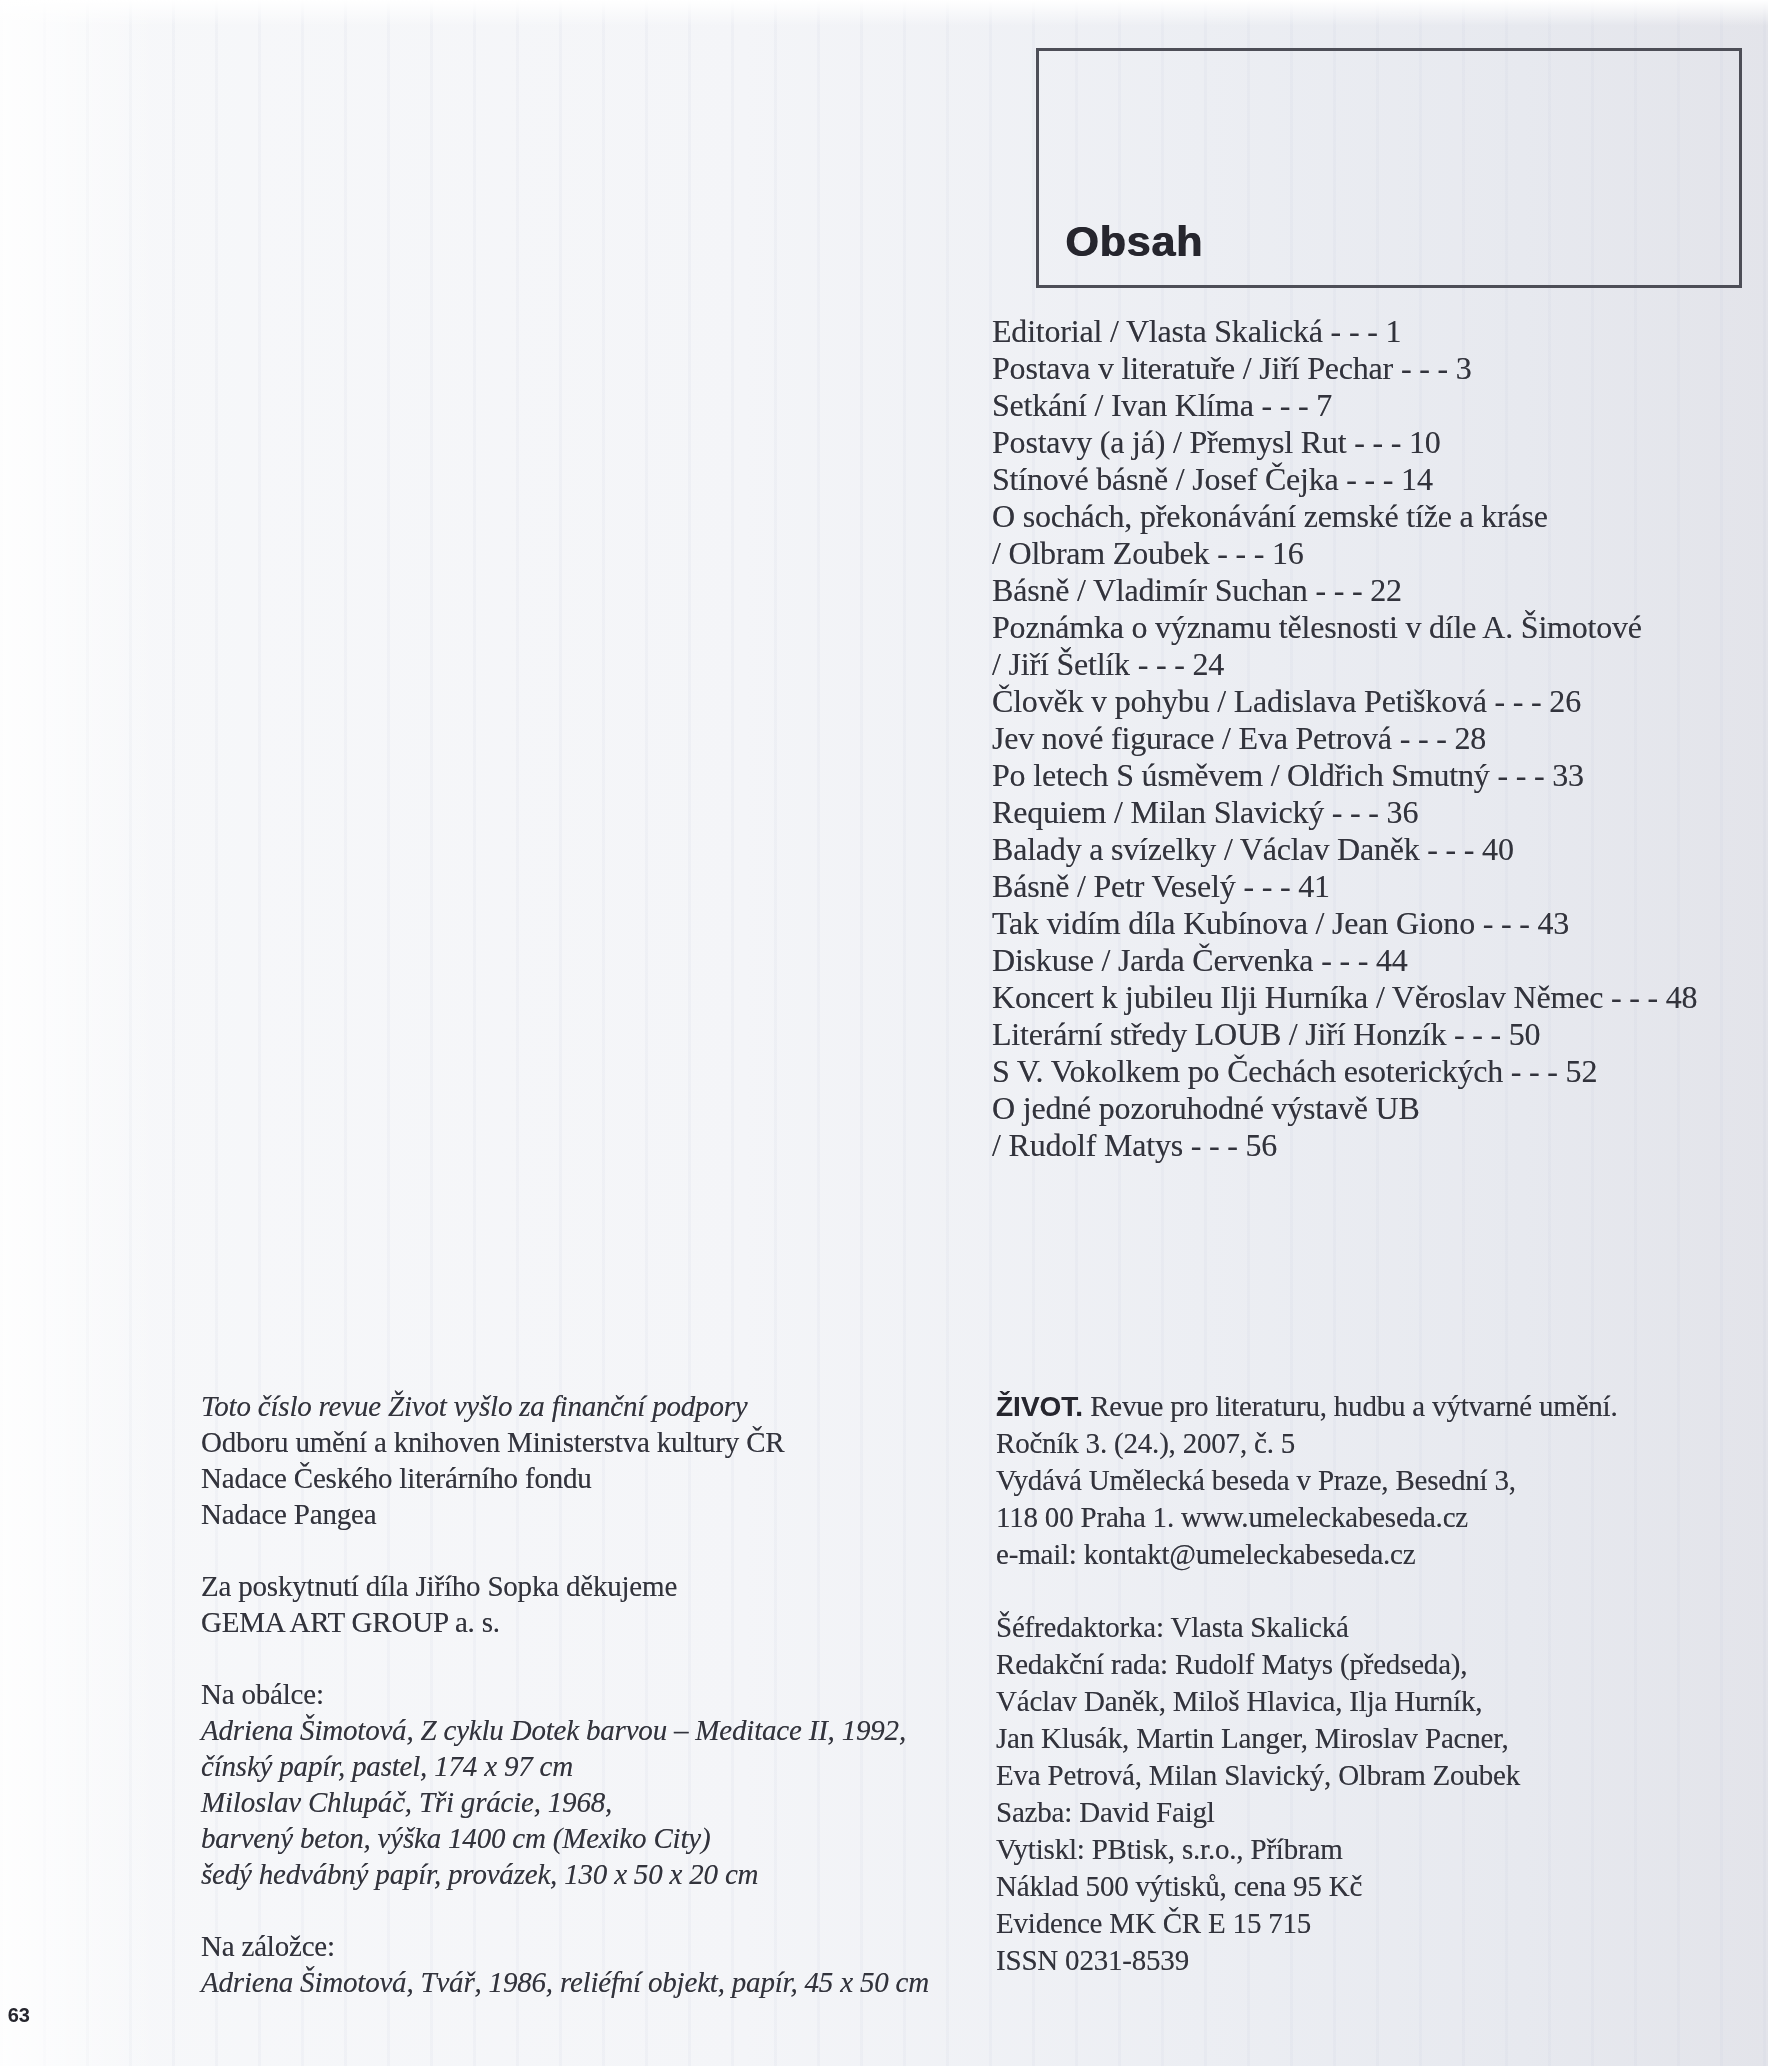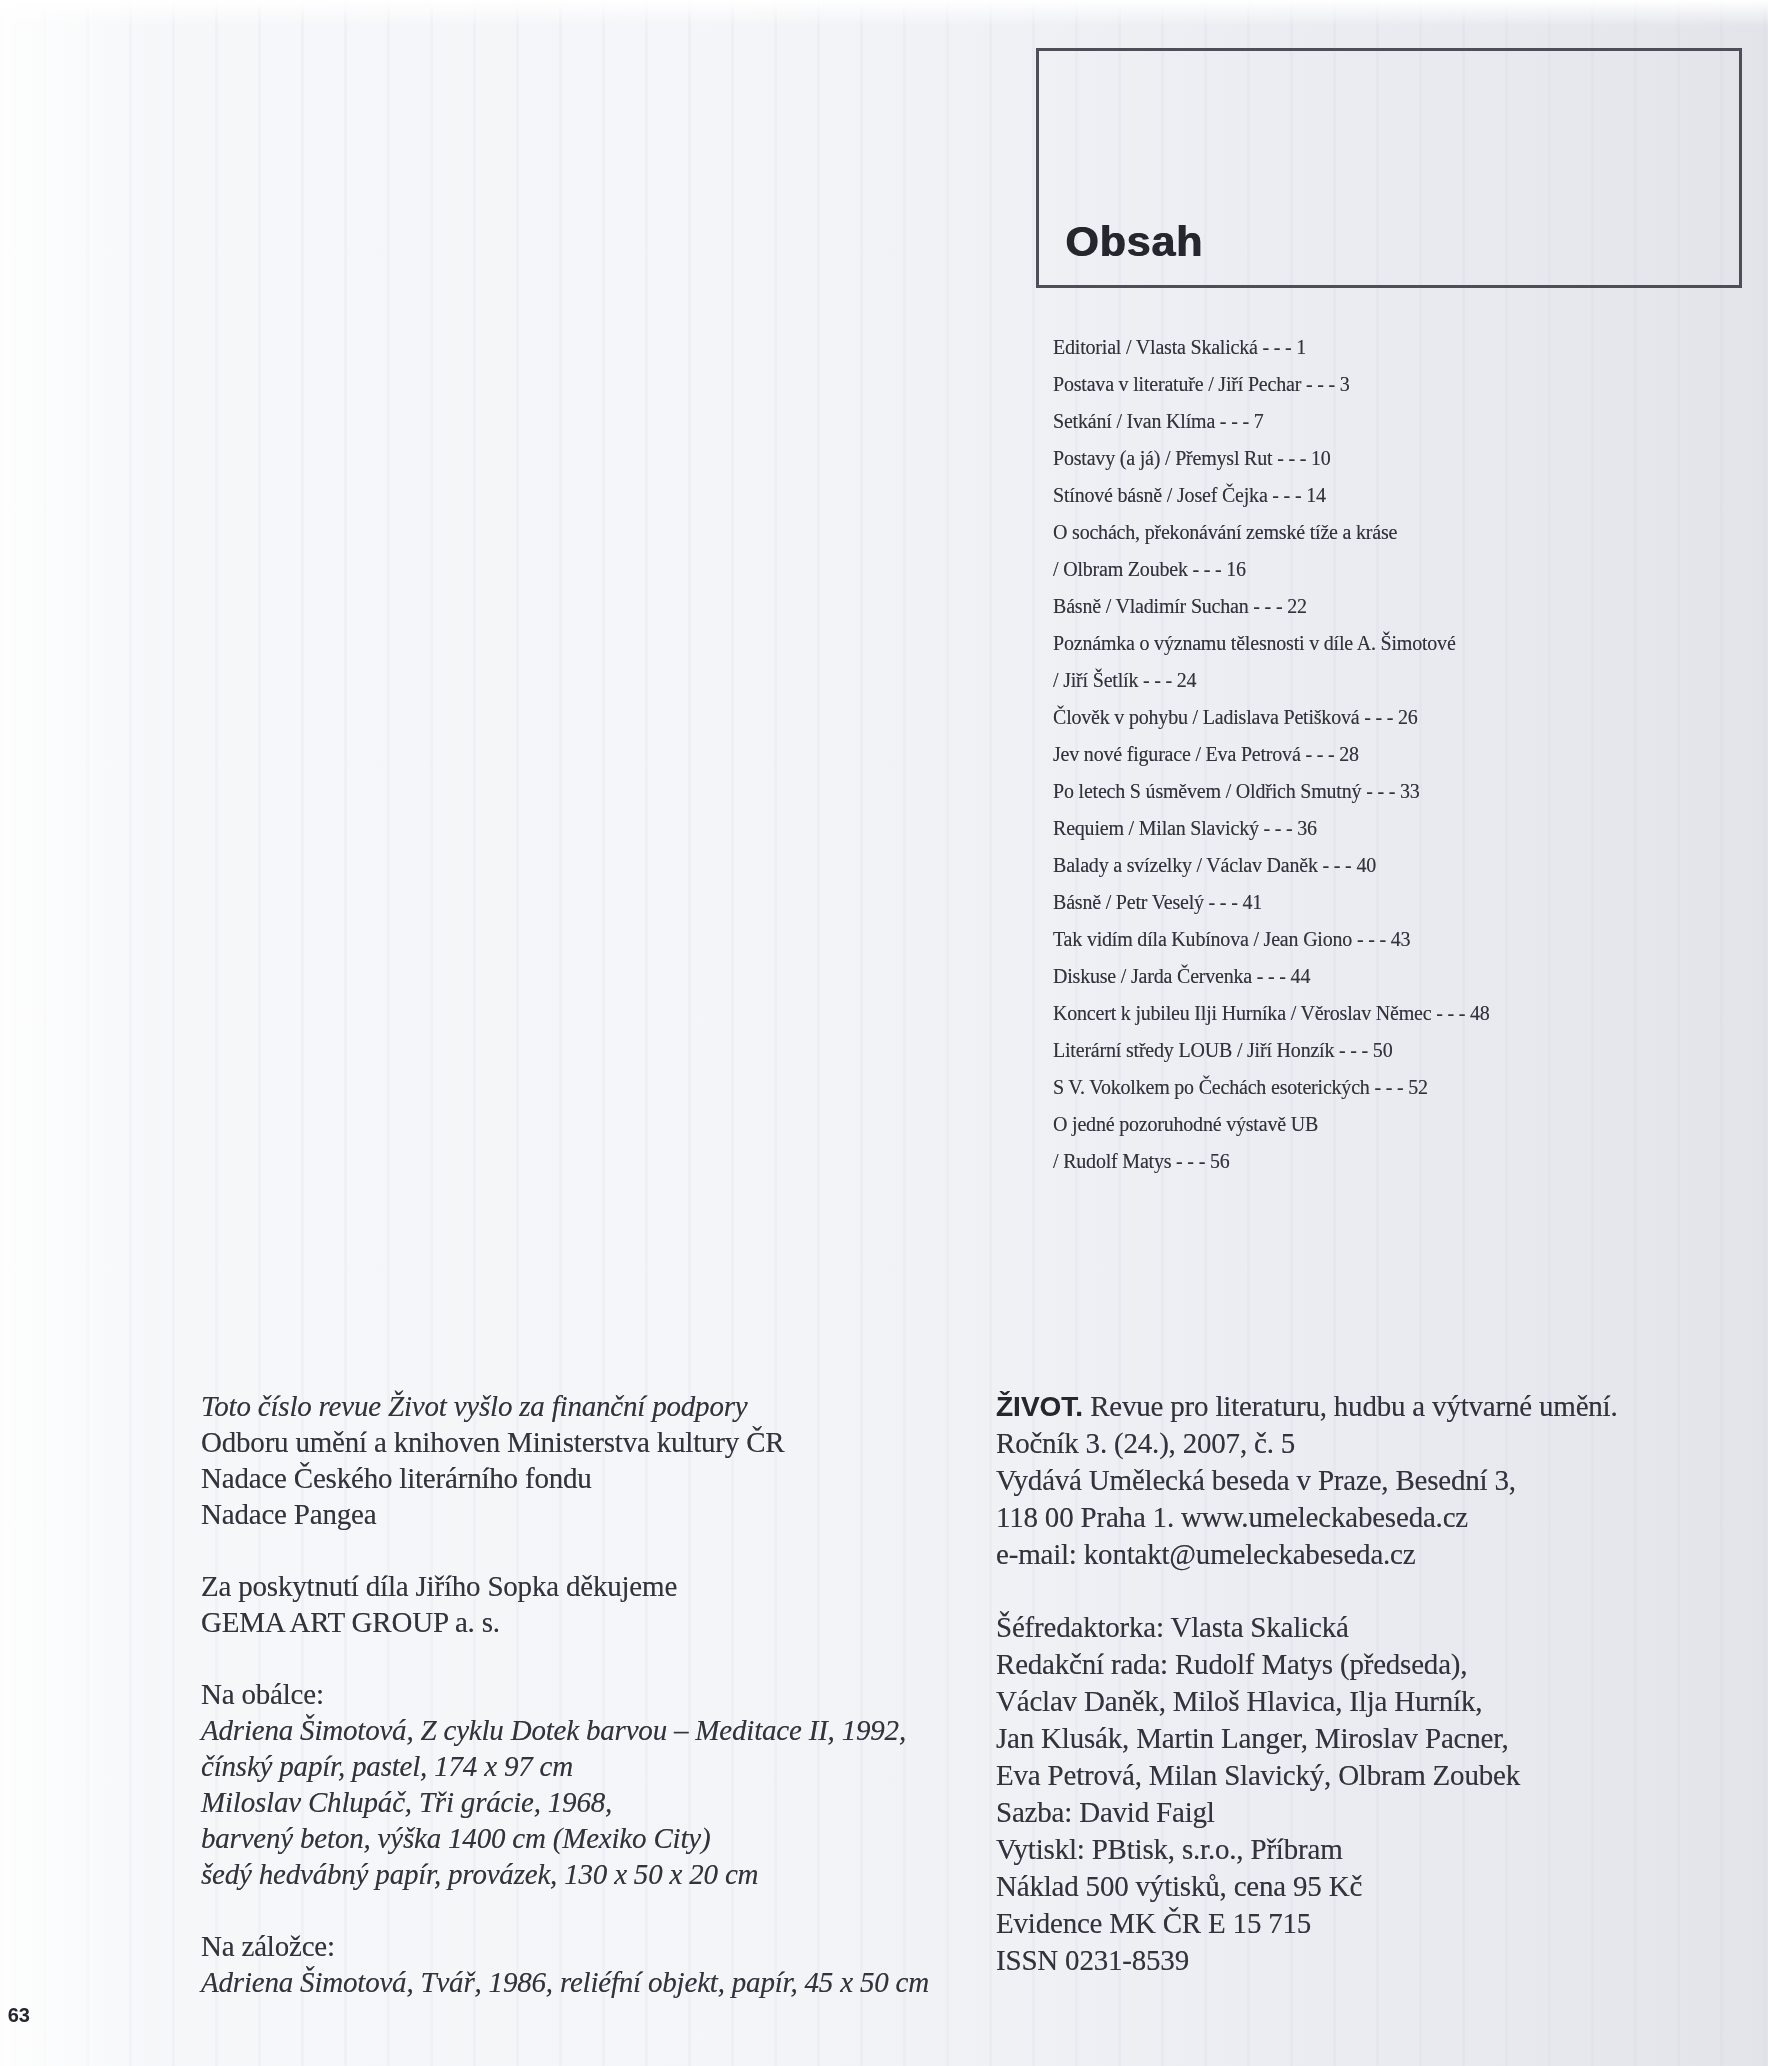--- a/index.html
+++ b/index.html
@@ -20,24 +20,23 @@
     border:3.1px solid var(--box_border,#4d4e57);
     box-sizing:border-box;
   }
   .obsah-title{
     position:absolute;left:26px;bottom:18.6px;
     font-family:"Liberation Sans",sans-serif;font-weight:700;
     font-size:43px;letter-spacing:0.8px;color:#26262e;
     text-shadow:1px 0 0 currentColor;
   }
   .toc{
-    position:absolute;left:1053px;top:313px;
-    font-size:20px;line-height:37px;letter-spacing:-0.2px;
+    position:absolute;left:992px;top:313px;
+    font-size:32px;line-height:37px;letter-spacing:-0.2px;
     text-shadow:0 0 0.5px rgba(50,51,60,.5);
-    margin-top:16px;
   }
   .toc .line{min-height:37px;white-space:nowrap;}
   .credits{
     position:absolute;left:201px;top:1388px;
     font-size:29px;line-height:36px;letter-spacing:-0.2px;
     text-shadow:0 0 0.5px rgba(50,51,60,.5);
   }
   .imprint{
     position:absolute;left:996px;top:1388px;
     font-size:29px;line-height:36px;letter-spacing:-0.2px;

